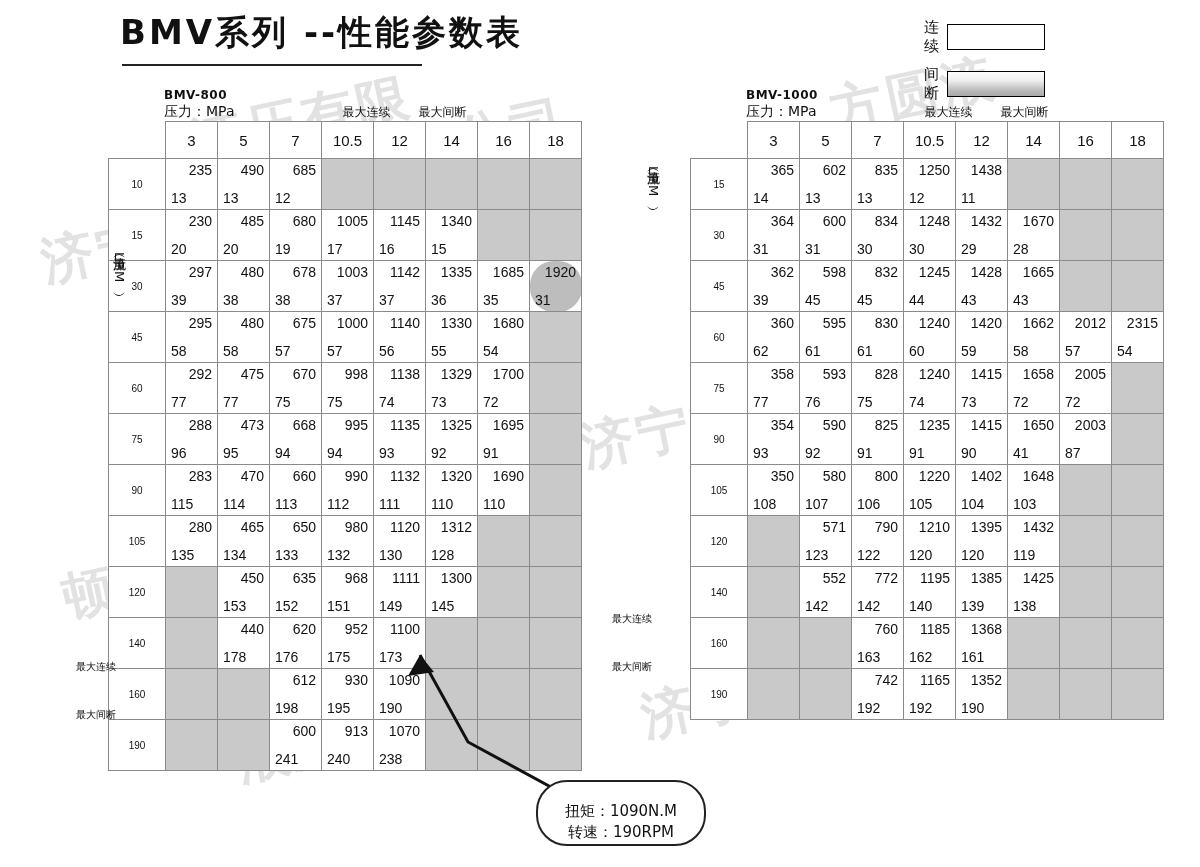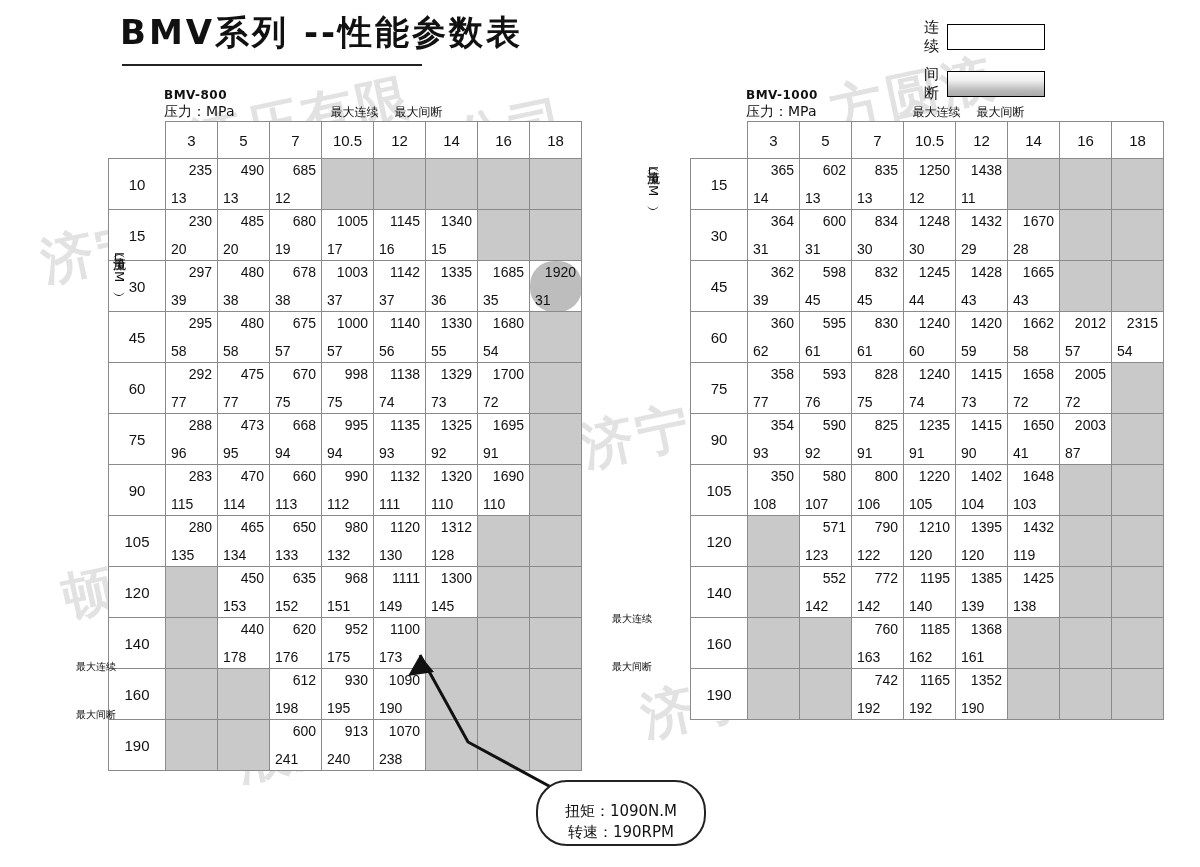--- a/index.html
+++ b/index.html
@@ -42,37 +42,37 @@
   .legend-box.grad{background:linear-gradient(to bottom,#fdfdfd 0%,#efefef 35%,#bcbcbc 75%,#a9a9a9 100%);}
   
   .panel{position:absolute;z-index:2;}
   #panel-800{left:108px;top:88px;}
   #panel-1000{left:690px;top:88px;}
   .model{
     font-size:12px;font-weight:bold;letter-spacing:.5px;margin-left:56px;
     font-family:"DejaVu Sans",sans-serif;
   }
   .subhead{
-    display:flex;align-items:flex-end;margin-left:56px;margin-top:1px;
+    display:flex;align-items:flex-end;margin-left:56px;margin-top:1px;gap:12px;
   }
   .press-label{font-size:14px;font-family:"DejaVu Sans",sans-serif;}
   .max-cont{font-size:12px;font-family:"DejaVu Sans",sans-serif;margin-left:96px;}
   .max-int{font-size:12px;font-family:"DejaVu Sans",sans-serif;margin-left:16px;}
   table{border-collapse:collapse;table-layout:fixed;}
   td{
     border:1px solid #8a8a8a;
     text-align:center;
     vertical-align:middle;
     font-size:14px;
     background:#fff;
     font-family:"Liberation Sans",sans-serif;
   }
   .hdr td{height:34px;font-size:15px;}
   .rowlabel{
-    width:54px;height:48px;font-size:15px;background:#fff;
+    width:54px;height:48px;font-size:10px;background:#fff;
   }
   .corner{border:none;background:transparent;}
   .cell{
     width:49px;height:48px;position:relative;padding:0;
   }
   .cell .t{position:absolute;top:3px;right:5px;font-size:14px;}
   .cell .b{position:absolute;bottom:3px;left:5px;font-size:14px;}
   .g1{background:#c9c9c9;}           
   .g2{background:#bdbdbd;border-radius:24px;}
   

